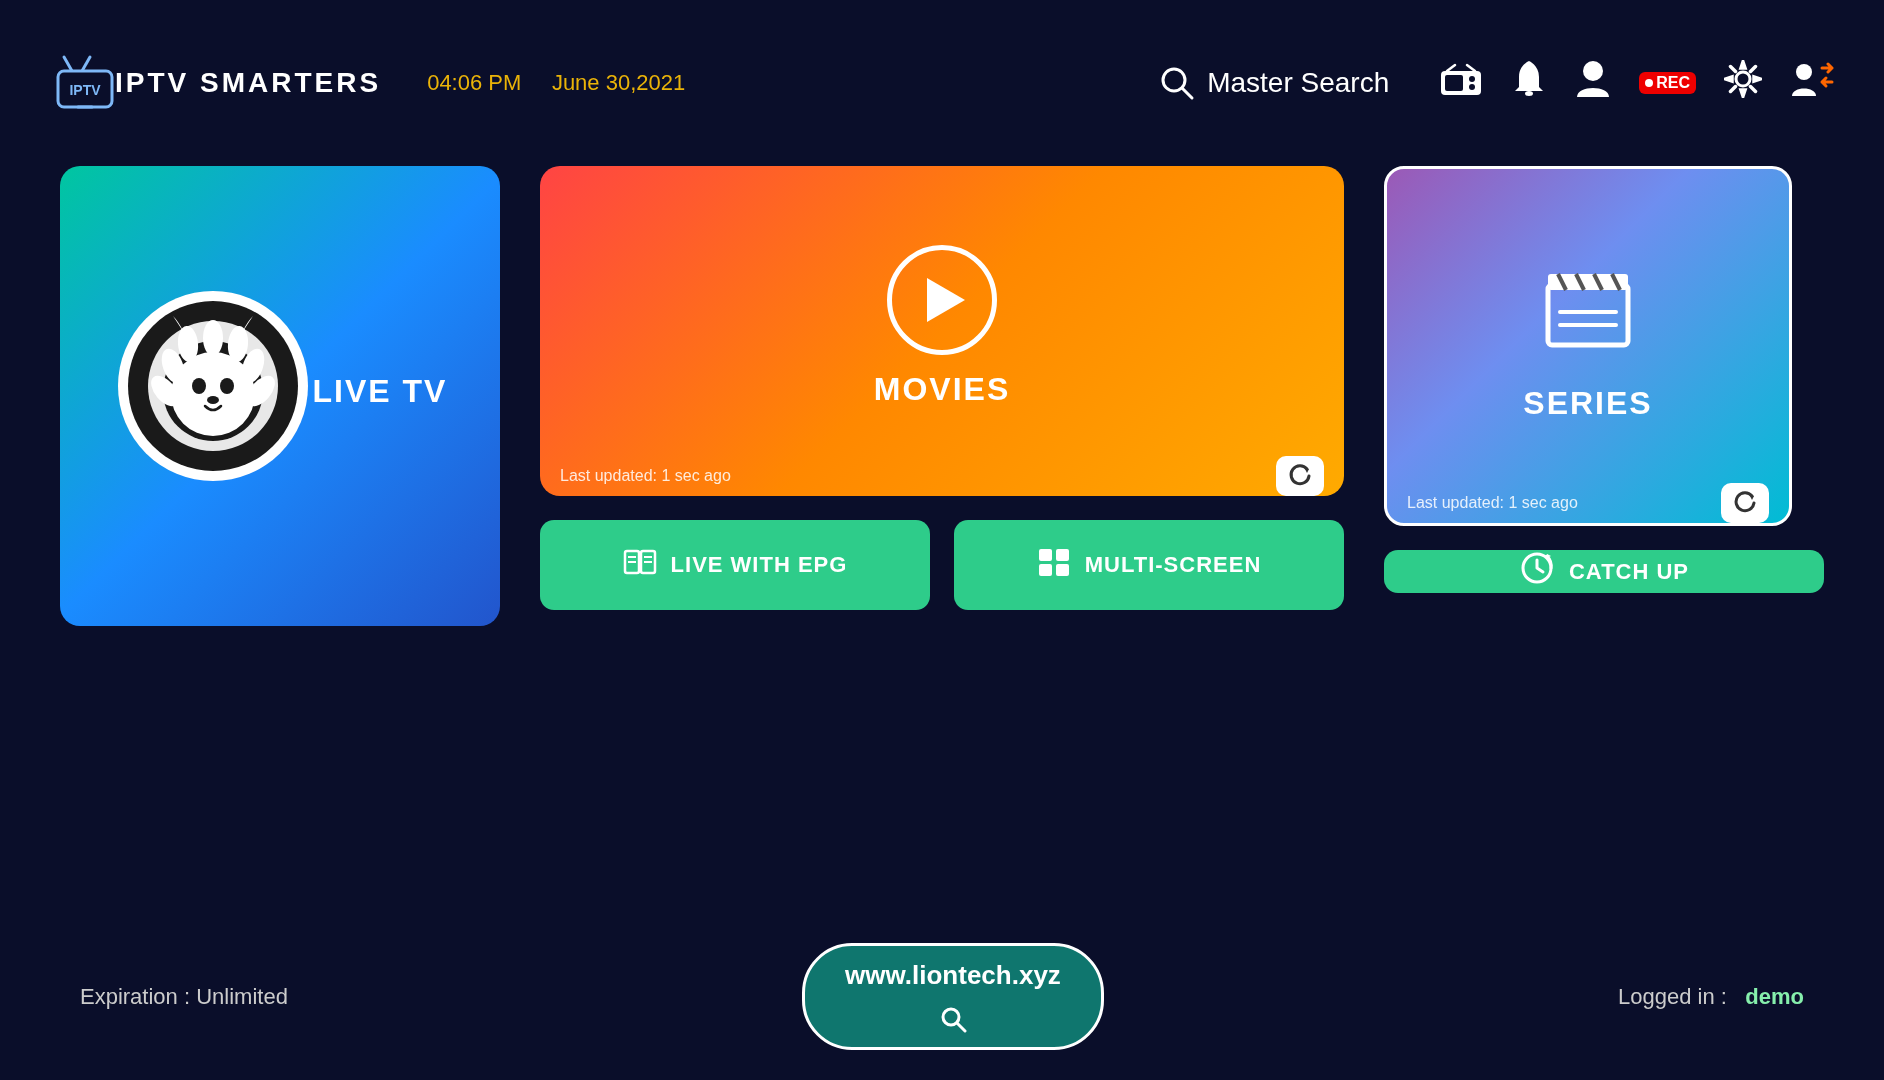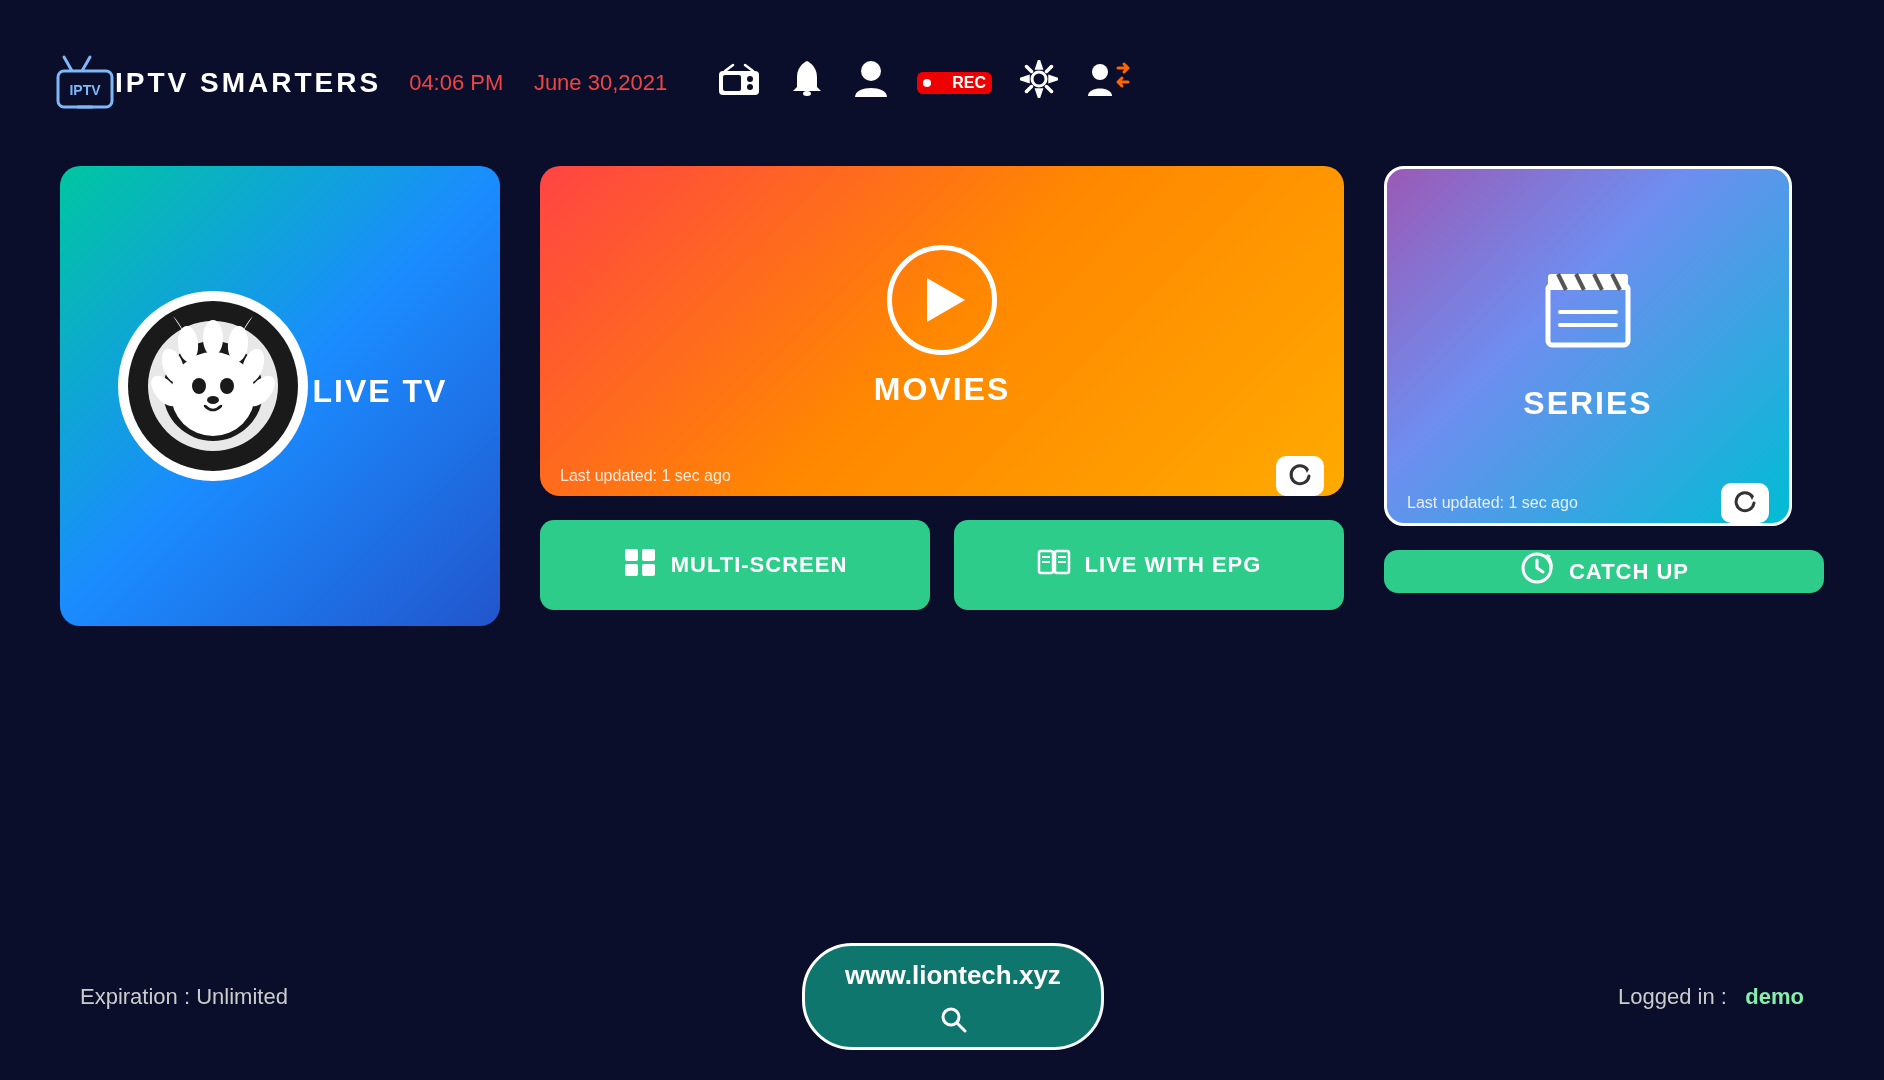--- a/index.html
+++ b/index.html
@@ -15,23 +15,23 @@
 
     
     .header {
       display: flex;
       align-items: center;
       padding: 20px 50px;
       height: 166px;
       background: #0a0e2a;
     }
     .datetime {
-      margin-left: 28px;
+      margin-left: 46px;
       font-size: 22px;
-      color: #ef4444;
+      color: #eab308;
       white-space: nowrap;
     }
     .search-bar {
       margin-left: auto;
       display: flex;
       align-items: center;
       gap: 12px;
       font-size: 26px;
       color: #aaa;
       cursor: pointer;
@@ -49,21 +49,21 @@
       position: relative;
     }
     .header-icon.rec {
       background: #e00;
       border-radius: 6px;
       padding: 2px 6px;
       font-size: 18px;
       font-weight: bold;
       display: flex;
       align-items: center;
-      gap: 21px;
+      gap: 3px;
     }
     .rec-dot {
       width: 8px;
       height: 8px;
       background: white;
       border-radius: 50%;
     }
 
     
     .main {
@@ -289,20 +289,27 @@
       <span style="font-size:28px;font-weight:bold;letter-spacing:3px;color:white;line-height:1;">IPTV SMARTERS</span>
     </div>
   </div>
 
   <div class="datetime">
     <span>04:06 PM</span>
     &nbsp;&nbsp;&nbsp;
     <span>June 30,2021</span>
   </div>
 
+  <div class="search-bar" style="margin-left: auto;">
+    <svg width="36" height="36" viewBox="0 0 36 36" fill="none">
+      <circle cx="15" cy="15" r="11" stroke="white" stroke-width="3"></circle>
+      <line x1="23" y1="23" x2="33" y2="33" stroke="white" stroke-width="3" stroke-linecap="round"></line>
+    </svg>
+    <span style="font-size:28px;color:white;">Master Search</span>
+  </div>
 
   <div class="header-icons">
 
     <div class="header-icon">
       <svg width="44" height="36" viewBox="0 0 44 36" fill="white">
         <rect x="2" y="10" width="40" height="24" rx="4" fill="white"></rect>
         <rect x="6" y="14" width="18" height="16" rx="2" fill="#0a0e2a"></rect>
         <circle cx="33" cy="18" r="3" fill="#0a0e2a"></circle>
         <circle cx="33" cy="26" r="3" fill="#0a0e2a"></circle>
         <line x1="16" y1="4" x2="8" y2="10" stroke="white" stroke-width="2.5" stroke-linecap="round"></line>
@@ -398,41 +405,41 @@
               <path d="M22 6 L20 10 L18 6Z" fill="#333"></path>
             </svg>
           </button>
         </div>
       </div>
 
       <div class="buttons-row">
         <button class="action-btn">
           <span class="btn-icon">
             <svg width="34" height="30" viewBox="0 0 34 30" fill="white">
-              <rect x="2" y="2" width="13" height="12" rx="2" fill="white"></rect>
-              <rect x="19" y="2" width="13" height="12" rx="2" fill="white"></rect>
-              <rect x="2" y="17" width="13" height="12" rx="2" fill="white"></rect>
-              <rect x="19" y="17" width="13" height="12" rx="2" fill="white"></rect>
-            </svg>
-          </span>
-          <span>MULTI-SCREEN</span>
-        </button>
-
-        <button class="action-btn">
-          <span class="btn-icon">
-            <svg width="34" height="30" viewBox="0 0 34 30" fill="white">
               <rect x="2" y="4" width="14" height="22" rx="2" fill="none" stroke="white" stroke-width="2.5"></rect>
               <rect x="18" y="4" width="14" height="22" rx="2" fill="none" stroke="white" stroke-width="2.5"></rect>
               <line x1="5" y1="10" x2="13" y2="10" stroke="white" stroke-width="2"></line>
               <line x1="5" y1="15" x2="13" y2="15" stroke="white" stroke-width="2"></line>
               <line x1="21" y1="10" x2="29" y2="10" stroke="white" stroke-width="2"></line>
               <line x1="21" y1="15" x2="29" y2="15" stroke="white" stroke-width="2"></line>
             </svg>
           </span>
           <span style="line-height:1.2;text-align:center;">LIVE WITH EPG</span>
+        </button>
+
+        <button class="action-btn">
+          <span class="btn-icon">
+            <svg width="34" height="30" viewBox="0 0 34 30" fill="white">
+              <rect x="2" y="2" width="13" height="12" rx="2" fill="white"></rect>
+              <rect x="19" y="2" width="13" height="12" rx="2" fill="white"></rect>
+              <rect x="2" y="17" width="13" height="12" rx="2" fill="white"></rect>
+              <rect x="19" y="17" width="13" height="12" rx="2" fill="white"></rect>
+            </svg>
+          </span>
+          <span>MULTI-SCREEN</span>
         </button>
       </div>
     </div>
 
     <div class="series-col">
 
       <div class="card-series">
         <div class="clapperboard-icon">
           <svg width="100" height="90" viewBox="0 0 100 90" fill="white">
 

